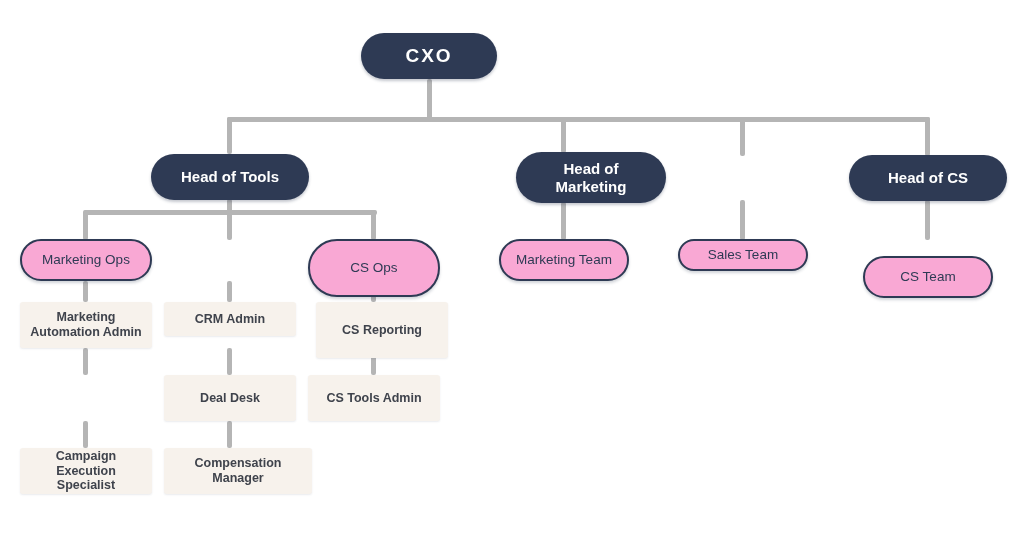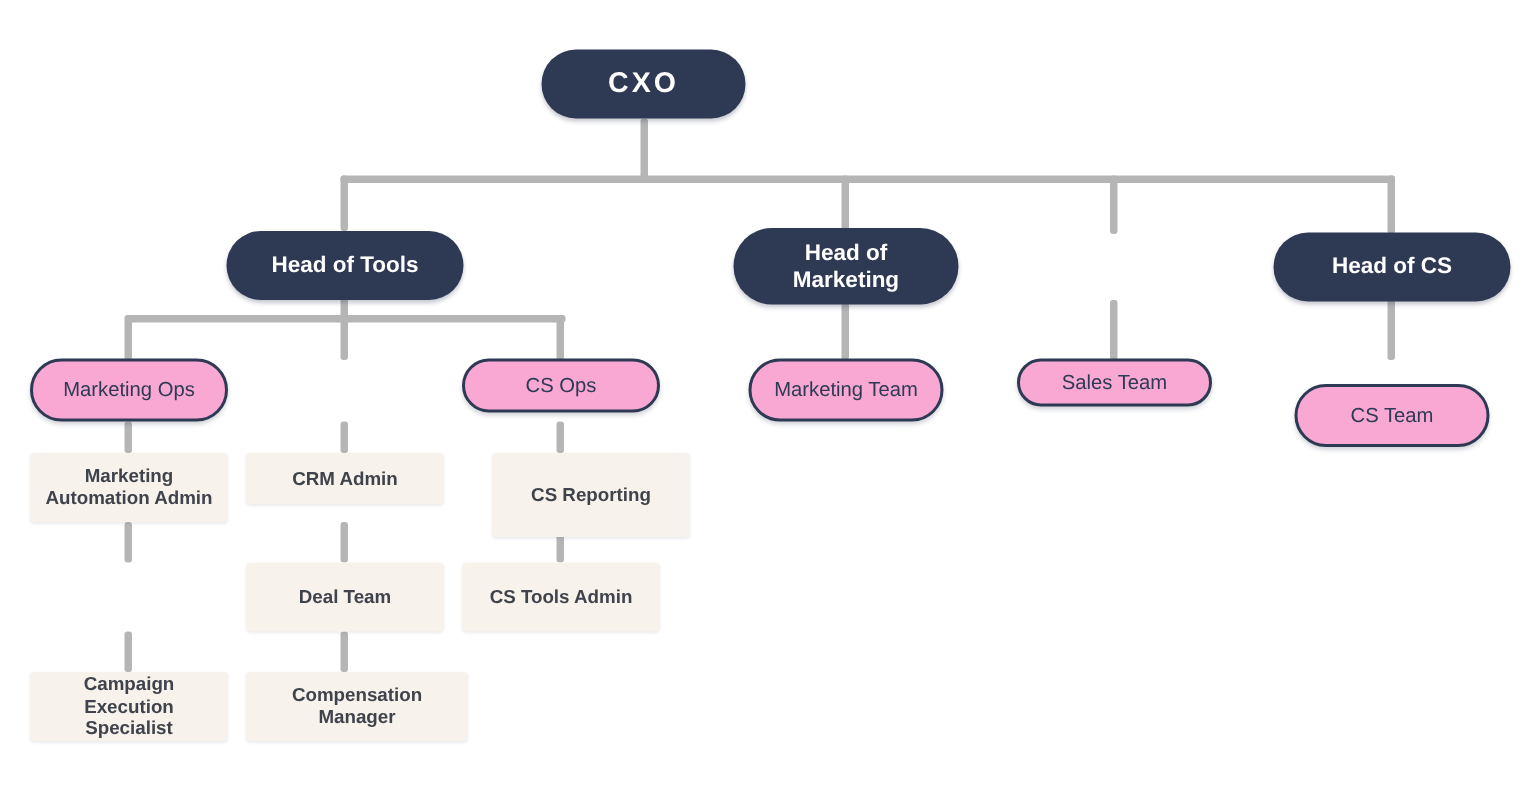--- a/index.html
+++ b/index.html
@@ -65,32 +65,32 @@
   <div class="line v" style="left:83px;top:421px;height:27px"></div>
   <div class="line v" style="left:227px;top:281px;height:21px"></div>
   <div class="line v" style="left:227px;top:348px;height:27px"></div>
   <div class="line v" style="left:227px;top:421px;height:27px"></div>
   <div class="line v" style="left:371px;top:281px;height:21px"></div>
   <div class="line v" style="left:371px;top:348px;height:27px"></div>
 
   <div class="node pill-dark cxo" style="left:361px;top:33px;width:136px;height:46px">CXO</div>
 
   <div class="node pill-dark" style="left:151px;top:154px;width:158px;height:46px">Head of Tools</div>
-  <div class="node pill-dark" style="left:489px;top:152px;width:150px;height:51px;padding:0 28px">Head of Marketing</div>
+  <div class="node pill-dark" style="left:516px;top:152px;width:150px;height:51px;padding:0 28px">Head of Marketing</div>
   <div class="node pill-dark" style="left:849px;top:155px;width:158px;height:46px">Head of CS</div>
 
   <div class="node pill-light" style="left:20px;top:239px;width:132px;height:42px">Marketing Ops</div>
-  <div class="node pill-light" style="left:308px;top:239px;width:132px;height:36px">CS Ops</div>
+  <div class="node pill-light" style="left:308px;top:239px;width:132px;height:58px">CS Ops</div>
   <div class="node pill-light" style="left:499px;top:239px;width:130px;height:42px">Marketing Team</div>
   <div class="node pill-light" style="left:678px;top:239px;width:130px;height:32px">Sales Team</div>
   <div class="node pill-light" style="left:863px;top:256px;width:130px;height:42px">CS Team</div>
 
   <div class="node box-cream" style="left:20px;top:302px;width:132px;height:46px">Marketing Automation Admin</div>
   <div class="node box-cream" style="left:20px;top:448px;width:132px;height:46px">Campaign Execution Specialist</div>
 
   <div class="node box-cream" style="left:164px;top:302px;width:132px;height:34px">CRM Admin</div>
-  <div class="node box-cream" style="left:164px;top:375px;width:132px;height:46px">Deal Team</div>
+  <div class="node box-cream" style="left:164px;top:375px;width:132px;height:46px">Deal Desk</div>
   <div class="node box-cream" style="left:164px;top:448px;width:148px;height:46px">Compensation Manager</div>
 
-  <div class="node box-cream" style="left:328px;top:302px;width:132px;height:56px">CS Reporting</div>
+  <div class="node box-cream" style="left:316px;top:302px;width:132px;height:56px">CS Reporting</div>
   <div class="node box-cream" style="left:308px;top:375px;width:132px;height:46px">CS Tools Admin</div>
 
 </div>
 
 </body></html>

